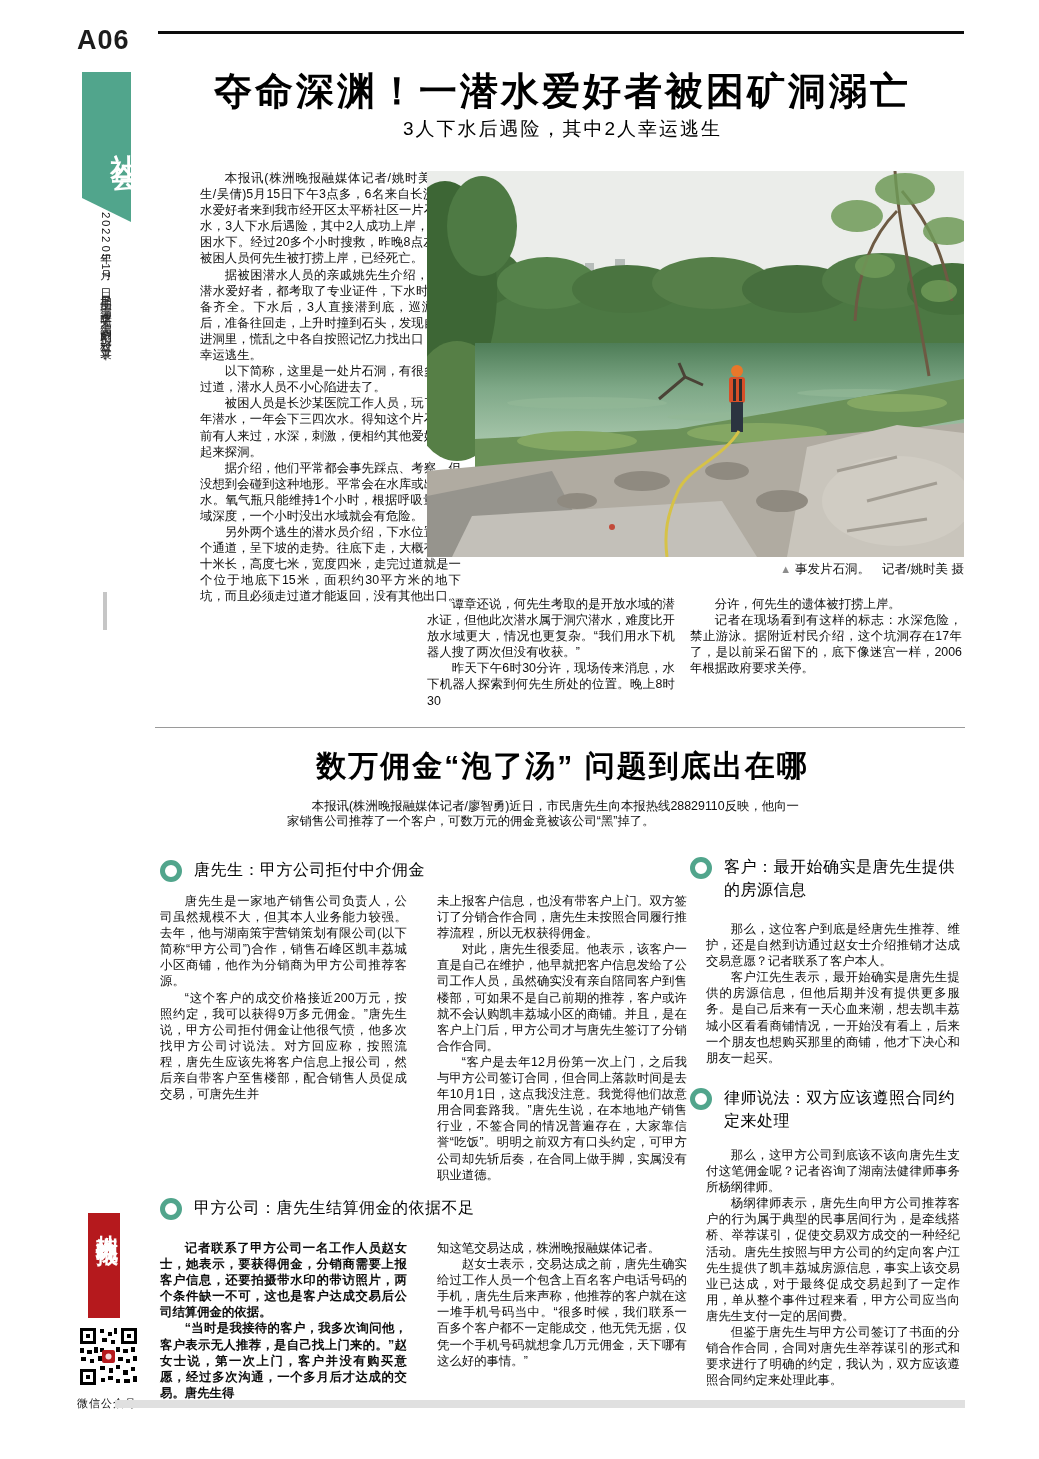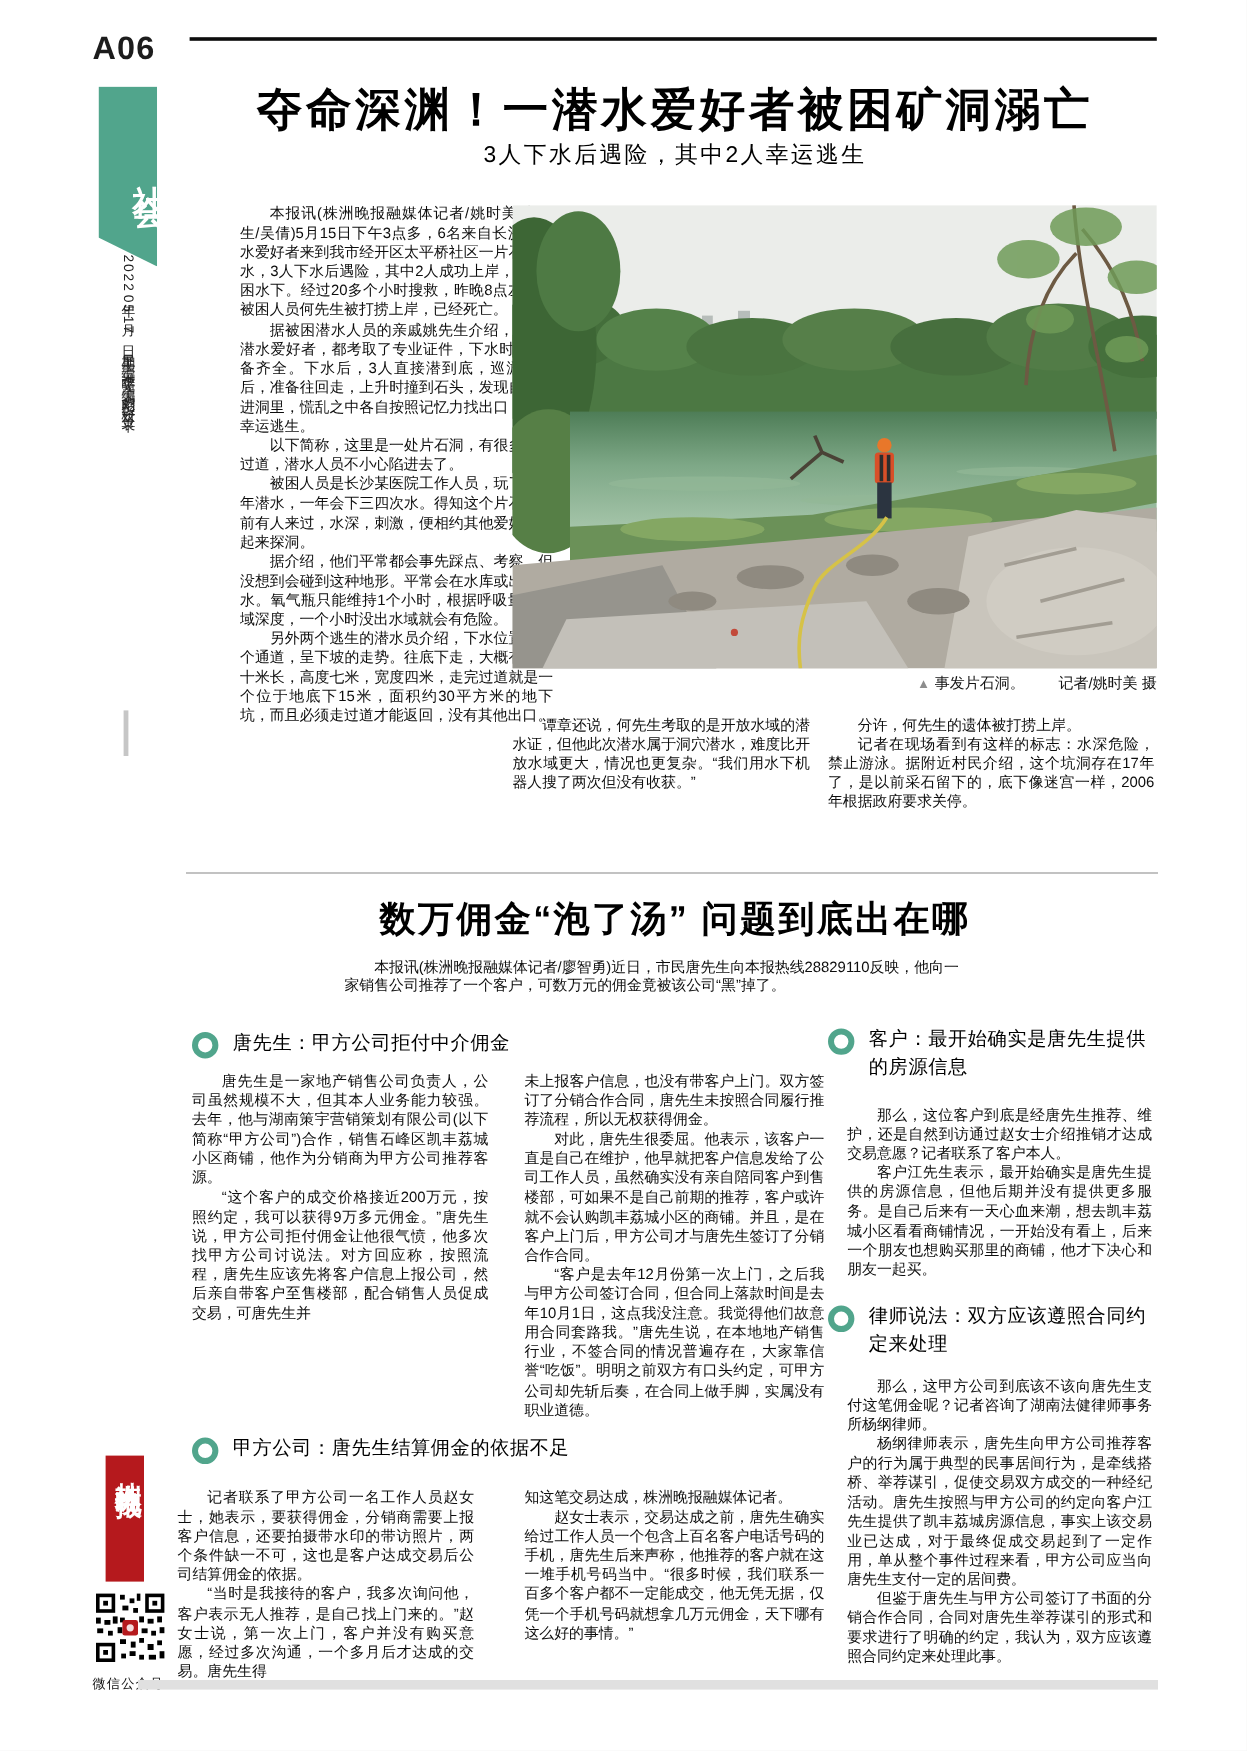--- a/index.html
+++ b/index.html
@@ -30,36 +30,36 @@
   .subhead1{position:absolute;left:160px;top:116px;width:805px;text-align:center;font-size:19px;
           font-weight:500;letter-spacing:2px;color:#000;}
   .col{position:absolute;font-size:12.4px;line-height:16.1px;text-align:justify;color:#0d0d0d;}
   .col p{margin:0;text-indent:2em;}
   .a1c1{left:160px;top:170px;width:261px;margin-left:40px;}
   .a1c2{left:427px;top:596px;width:248px;}
   .a1c3{left:690px;top:596px;width:272px;}
   .photo{position:absolute;left:427px;top:171px;width:537px;height:386px;}
   .caption{position:absolute;left:427px;top:561px;width:537px;text-align:right;font-size:12.5px;color:#111;}
   .caption .arrow{color:#8d8d8d;margin-right:4px;font-size:11px;}
-  .caption .credit{margin-left:28px;text-align:center;}
+  .caption .credit{margin-left:12px;text-align:center;}
   .headline2{position:absolute;left:160px;top:746px;width:805px;text-align:center;font-size:30px;
           font-weight:900;letter-spacing:2px;color:#000;white-space:nowrap;}
   .intro{position:absolute;left:287px;top:799px;width:512px;font-size:12.4px;line-height:15px;
           text-align:justify;color:#0d0d0d;}
   .intro p{margin:0;text-indent:2em;}
   .sec-head{position:absolute;display:flex;align-items:flex-start;gap:12px;}
   .ring{flex:0 0 auto;width:12px;height:12px;border:5px solid #51a58c;border-radius:50%;margin-top:2px;}
   .sec-title{font-size:16px;line-height:23px;font-weight:500;color:#000;letter-spacing:0.5px;}
   .sh1{left:160px;top:858px;width:300px;}
   .sh2{left:160px;top:1196px;width:470px;}
   .sh3{left:690px;top:855px;width:276px;}
   .sh4{left:690px;top:1086px;width:276px;}
   .s1c1{left:160px;top:893px;width:247px;}
   .s1c2{left:437px;top:893px;width:250px;}
-  .s2c1{left:148px;top:1240px;width:247px;}
+  .s2c1{left:160px;top:1240px;width:247px;font-weight:bold;}
   .s2c2{left:437px;top:1240px;width:250px;}
   .s3b{left:706px;top:921px;width:254px;}
   .s4b{left:706px;top:1147px;width:254px;}
 </style>
 </head>
 <body>
 
 <div class="page">
 
   <div class="pageno">A06</div>
@@ -176,20 +176,21 @@
 
         <path d="M312 260 C295 288 262 296 251 320 C240 344 237 362 240 386" stroke="#d6c247" stroke-width="3" fill="none"></path>
       </svg>
     </div>
     <div class="caption">
       <span class="arrow">▲</span><span>事发片石洞。</span><span class="credit">记者/姚时美 摄</span>
     </div>
 
     <div class="col a1c2">
       <p>谭章还说，何先生考取的是开放水域的潜水证，但他此次潜水属于洞穴潜水，难度比开放水域更大，情况也更复杂。“我们用水下机器人搜了两次但没有收获。”</p>
+      <p>昨天下午6时30分许，现场传来消息，水下机器人探索到何先生所处的位置。晚上8时30</p>
     </div>
     <div class="col a1c3">
       <p>分许，何先生的遗体被打捞上岸。</p>
       <p>记者在现场看到有这样的标志：水深危险，禁止游泳。据附近村民介绍，这个坑洞存在17年了，是以前采石留下的，底下像迷宫一样，2006年根据政府要求关停。</p>
     </div>
   </section>
 
   <div class="divider"></div>
 
   <section>

